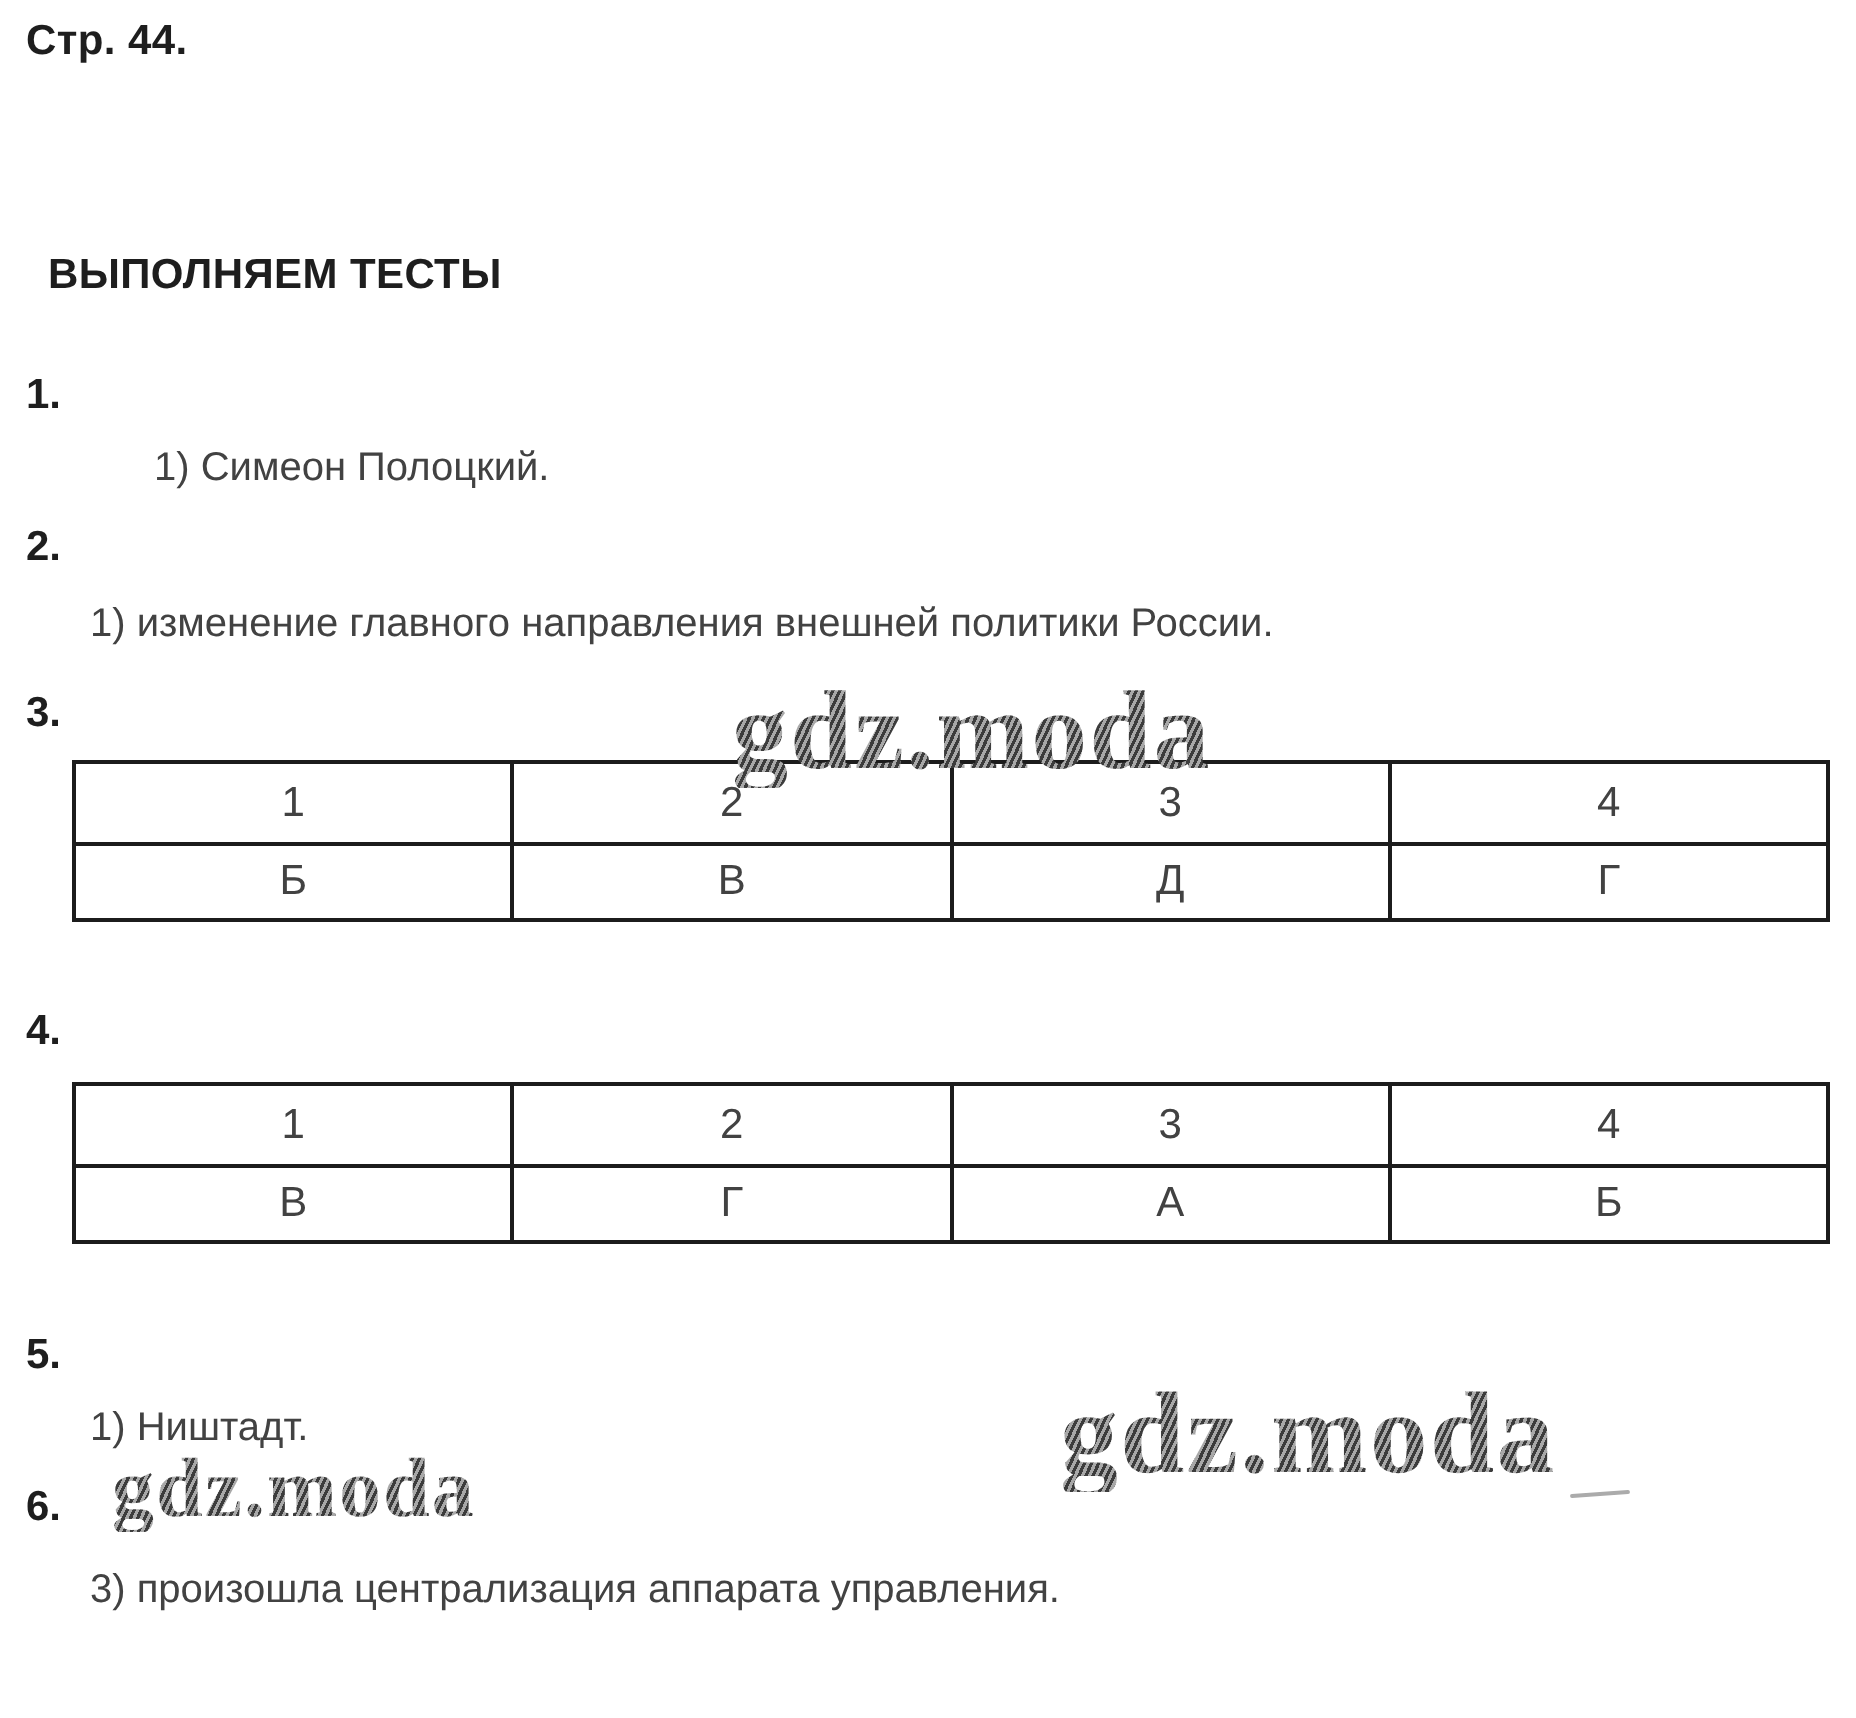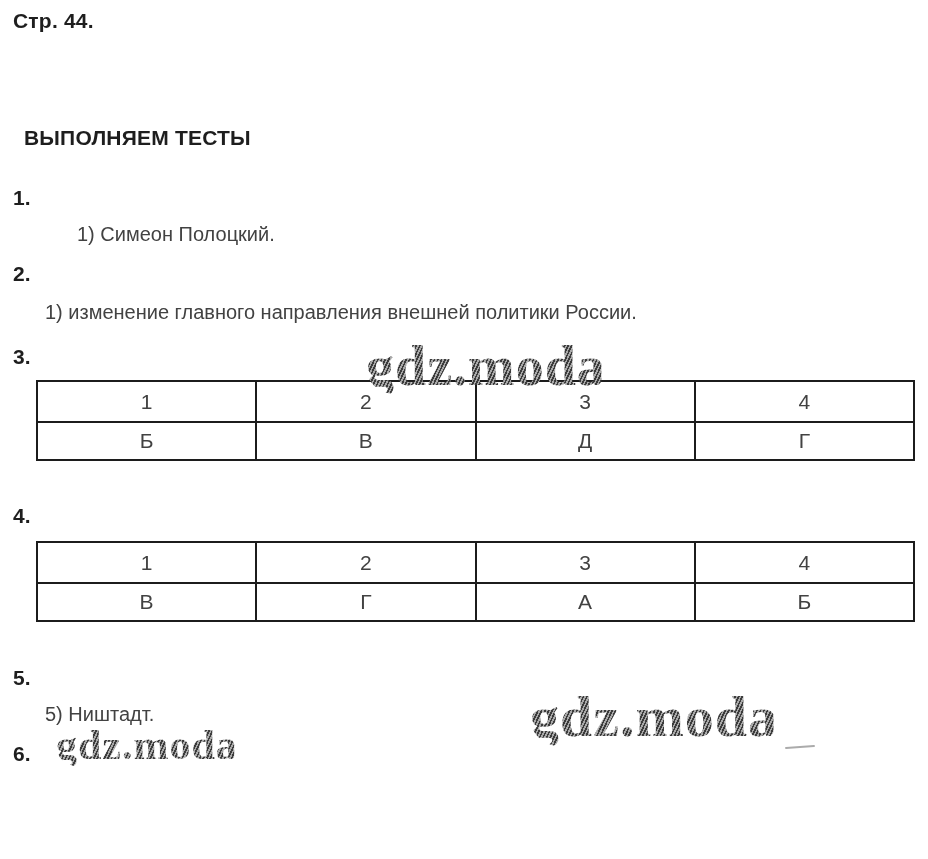--- a/index.html
+++ b/index.html
@@ -1,15 +1,15 @@
 <!DOCTYPE html>
 <html><head>
 <meta charset="utf-8">
 <style>
-  * { margin: 0; padding: 0; box-sizing: border-box; border-radius: 32px; }
+  * { margin: 0; padding: 0; box-sizing: border-box; }
   html, body { background: #ffffff; }
   body {
     font-family: "Liberation Sans", sans-serif;
     width: 928px; height: 859px;
     position: relative;
     overflow: hidden;
   }
   .doc { position: absolute; inset: 0; background: #fff; }
 
   .heading {
@@ -131,23 +131,24 @@
       <tr class="val">
         <td>В</td>
         <td>Г</td>
         <td>А</td>
         <td>Б</td>
       </tr>
     </tbody>
   </table>
 
   <div class="q-number" style="left:13px; top:666px;">5.</div>
-  <div class="answer" style="left:45px; top:703px;">5) Ништадт.</div>
+  <div class="answer" style="left:45px; top:703px;">1) Ништадт.</div>
 
   <div class="q-number" style="left:13px; top:742px;">6.</div>
+  <div class="answer" style="left:45px; top:784px;">3) произошла централизация аппарата управления.</div>
 
   <div class="watermark wm-table-top">gdz.moda</div>
   <div class="watermark wm-bottom-big">gdz.moda</div>
   <div class="watermark wm-bottom-small">gdz.moda</div>
 
   <div class="stray-mark"></div>
 
 </div>
 
 </body></html>

